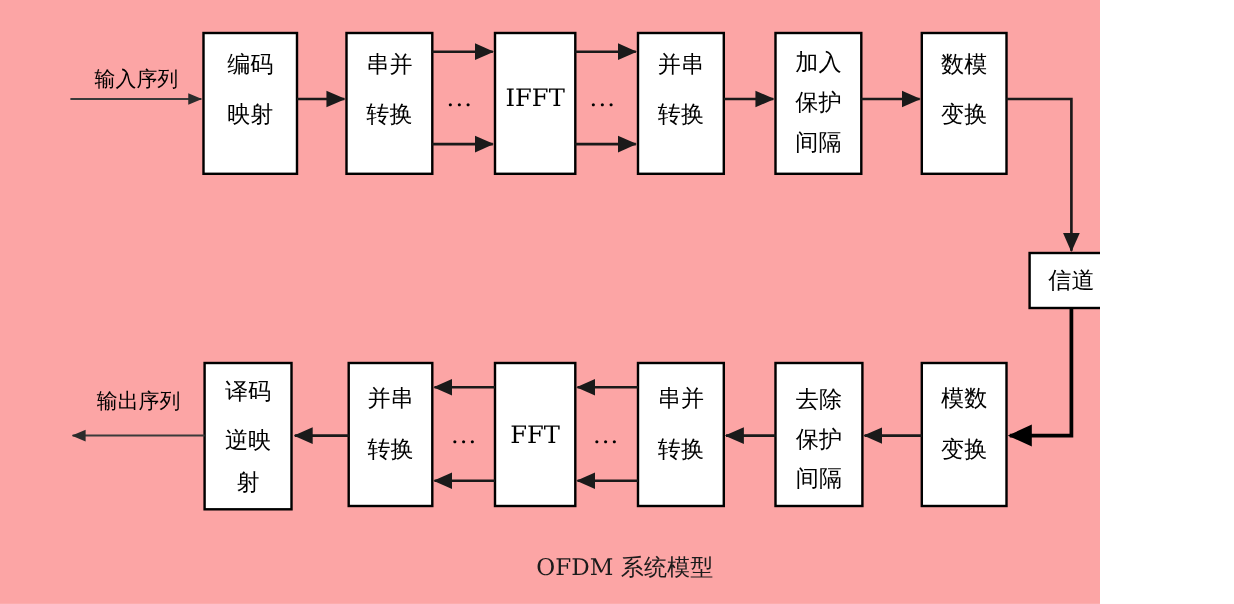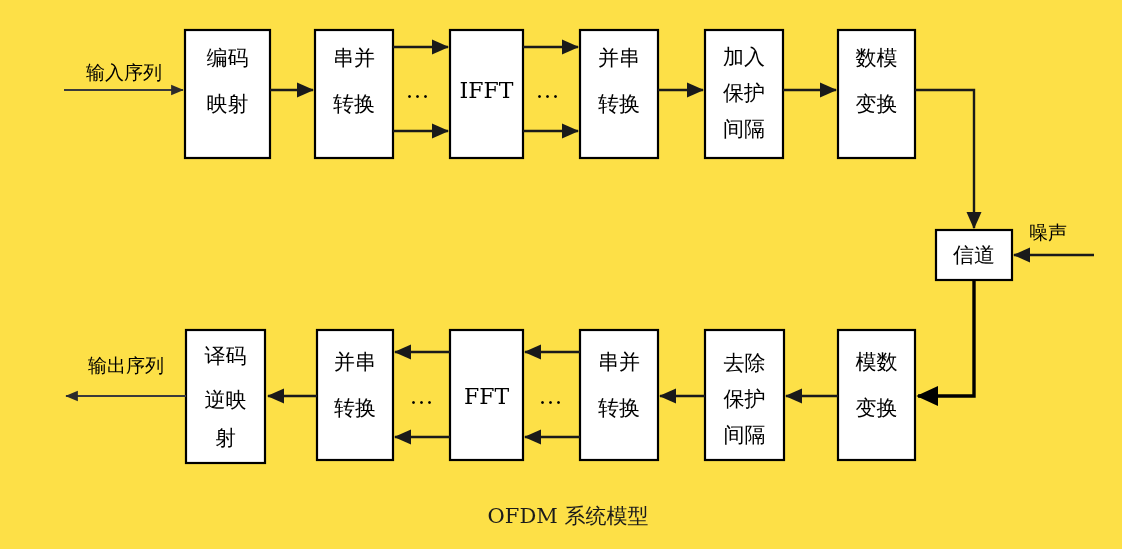--- a/index.html
+++ b/index.html
@@ -2,23 +2,23 @@
 <html><head>
 <meta charset="utf-8">
 <style>
   html,body{margin:0;padding:0;background:#ffffff;}
   body{
     font-family:"DejaVu Sans","Liberation Sans",sans-serif;
     -webkit-font-smoothing:antialiased;
   }
   #stage{
     position:relative;
-    width:1122px;
+    width:1000px;
     height:549px;
-    background:#fde047;
+    background:#fca5a5;
     overflow:hidden;
   }
   svg#diagram{
     position:absolute;
     left:0; top:0;
     width:1122px;
     height:549px;
   }
   .box-rect{
     fill:#ffffff;

